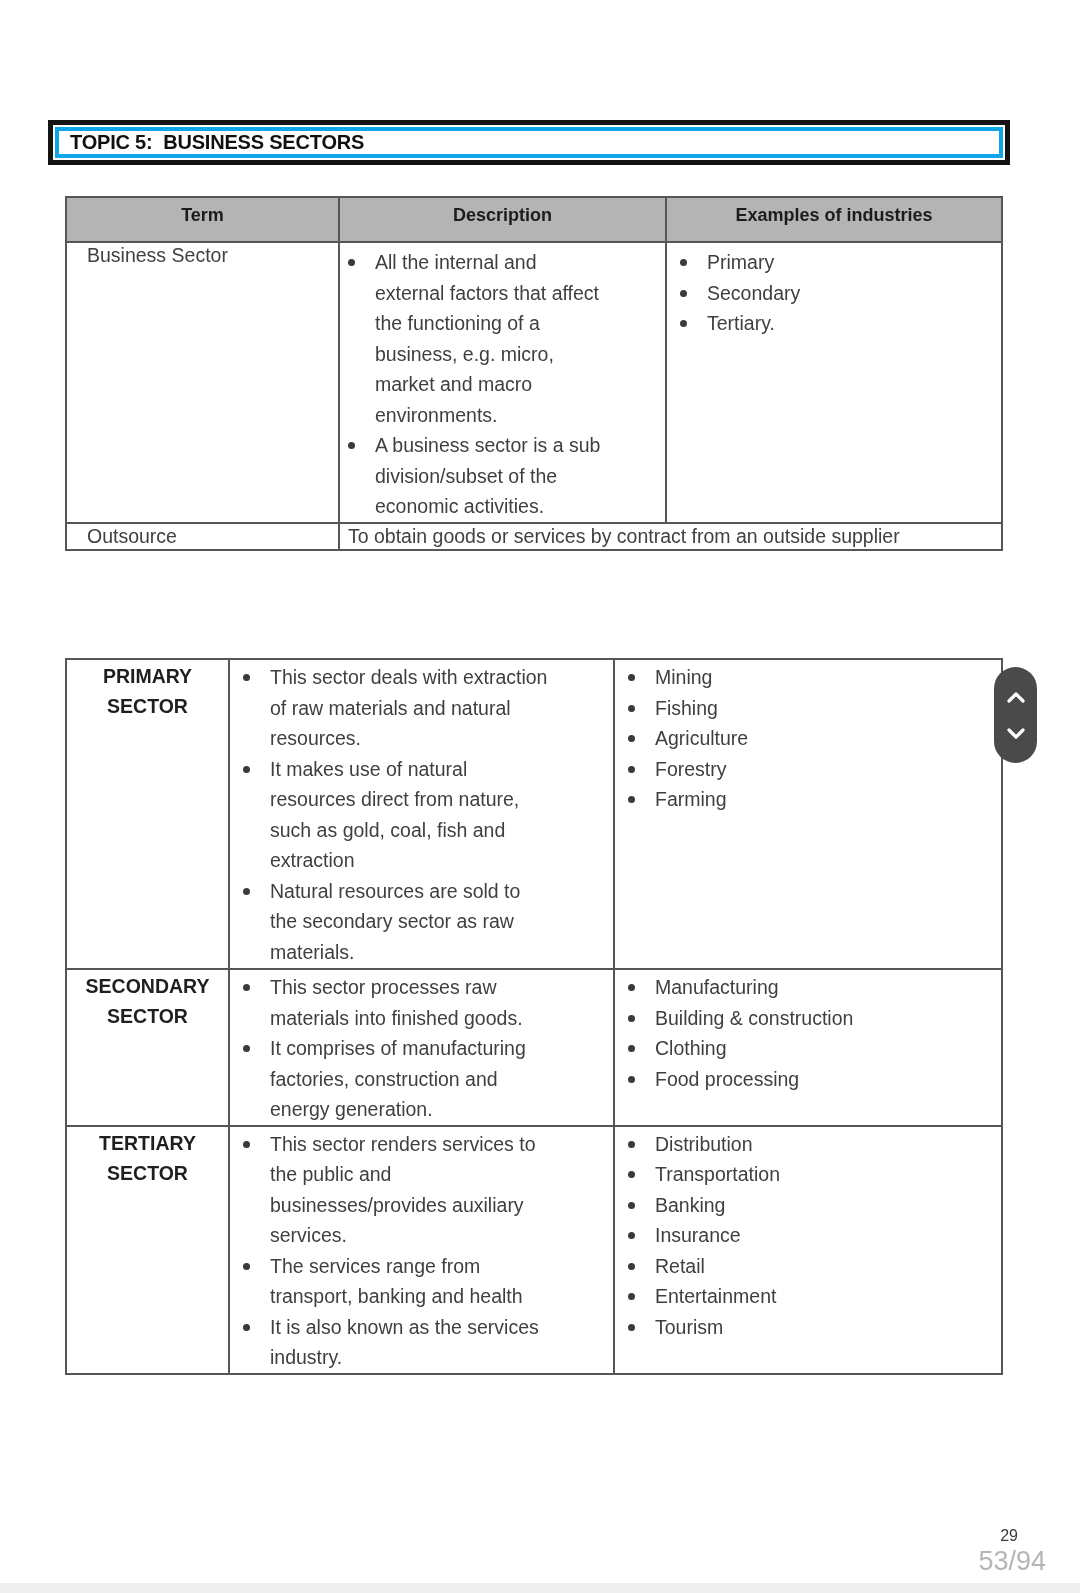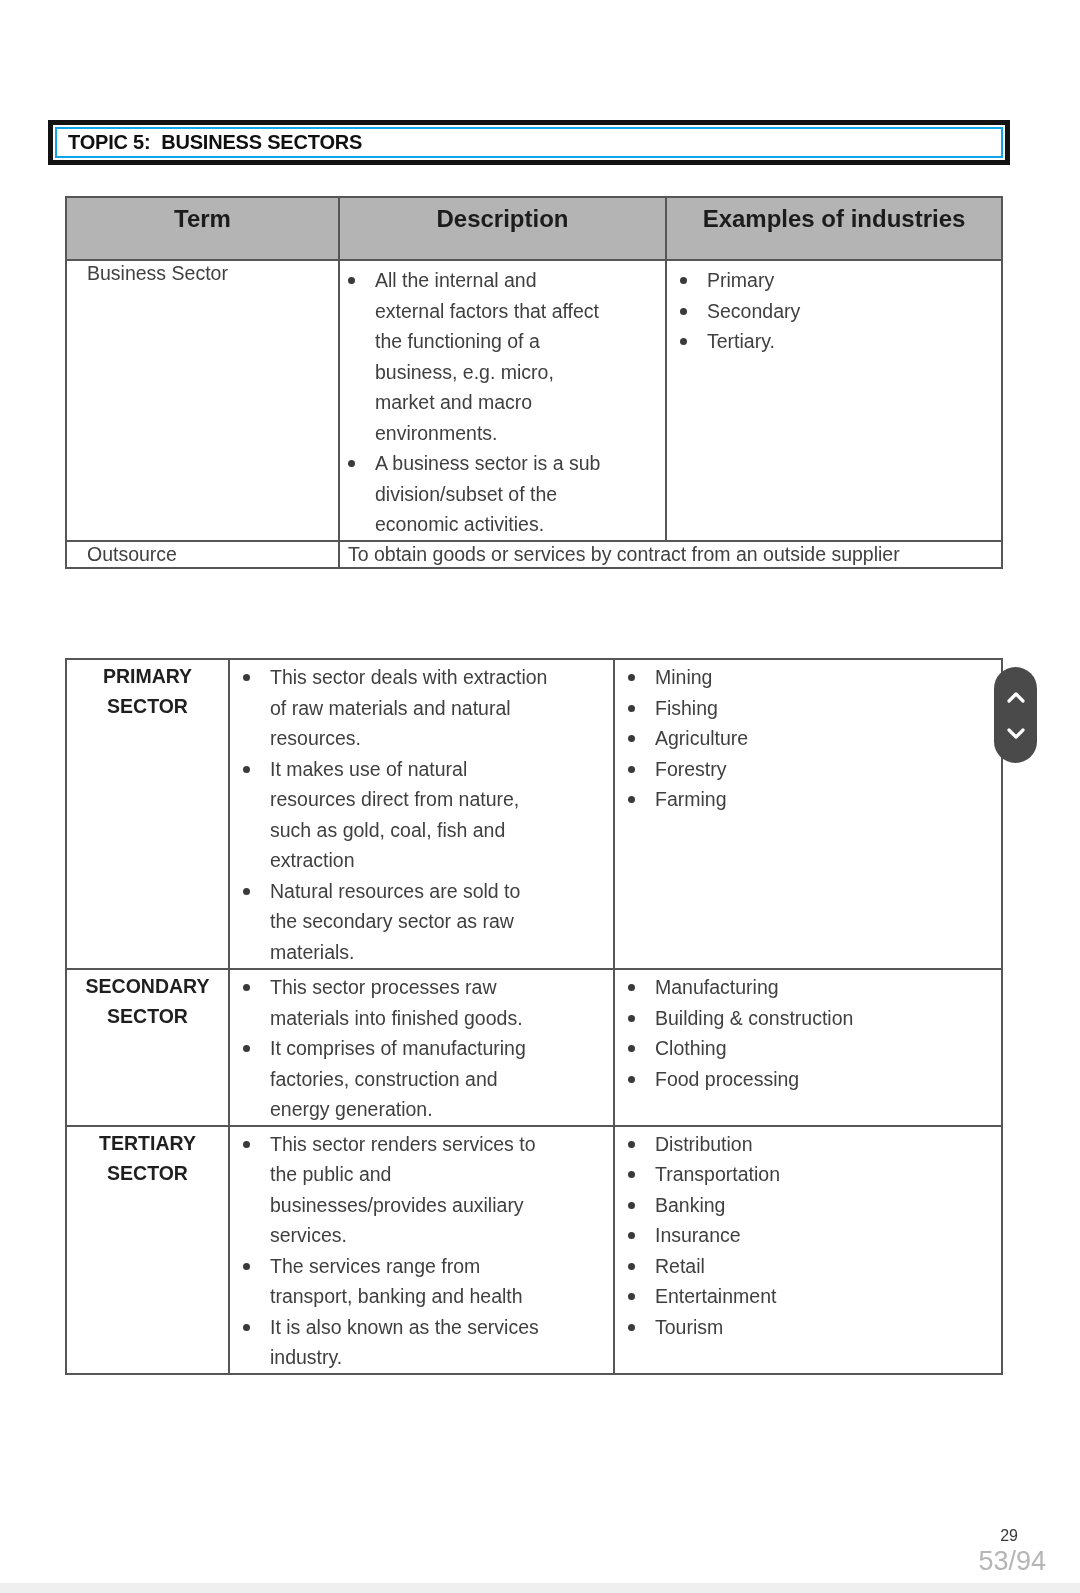--- a/index.html
+++ b/index.html
@@ -11,34 +11,34 @@
     font-family:"Liberation Sans","DejaVu Sans",sans-serif;
     color:#414141;
     overflow:hidden;
   }
   
   .topic-box{
     position:absolute;left:48px;top:120px;width:962px;height:45px;
     border:5px solid #131313;padding:2px;box-sizing:border-box;background:#fff;
   }
   .topic-inner{
-    border:2px solid #0ea5e9;height:100%;box-sizing:border-box;
+    border:4px solid #0ea5e9;height:100%;box-sizing:border-box;
     display:flex;align-items:center;padding-left:11px;
     font-weight:700;font-size:20px;letter-spacing:-0.2px;color:#101010;
     white-space:pre;
   }
   
   table.tbl{position:absolute;border-collapse:collapse;table-layout:fixed;background:#fff;}
   .tbl td,.tbl th{border:2px solid var(--table-border,#565656);vertical-align:top;box-sizing:border-box;}
   .t1{left:65px;top:196px;width:936px;}
   .t2{left:65px;top:658px;width:936px;}
   .t1 th{
     background:var(--header-bg,#b4b4b4);
-    font-weight:700;font-size:24px;color:#1c1c1c;
-    text-align:center;padding-top:7px;height:63px;
+    font-weight:700;font-size:18px;color:#1c1c1c;
+    text-align:center;padding-top:7px;height:45px;
   }
   .r-bs{height:278px;}
   .r-out{height:19px;}
   .t1-term{vertical-align:middle;padding-left:20px;font-size:19.5px;}
   .t1-merged{vertical-align:middle;padding-left:8px;font-size:19.5px;}
   .t2-term{
     vertical-align:middle;text-align:center;
     font-weight:700;font-size:19.5px;line-height:30px;color:#1f1f1f;
   }
   .cell-bullets{padding:2px 6px 0 0;}

